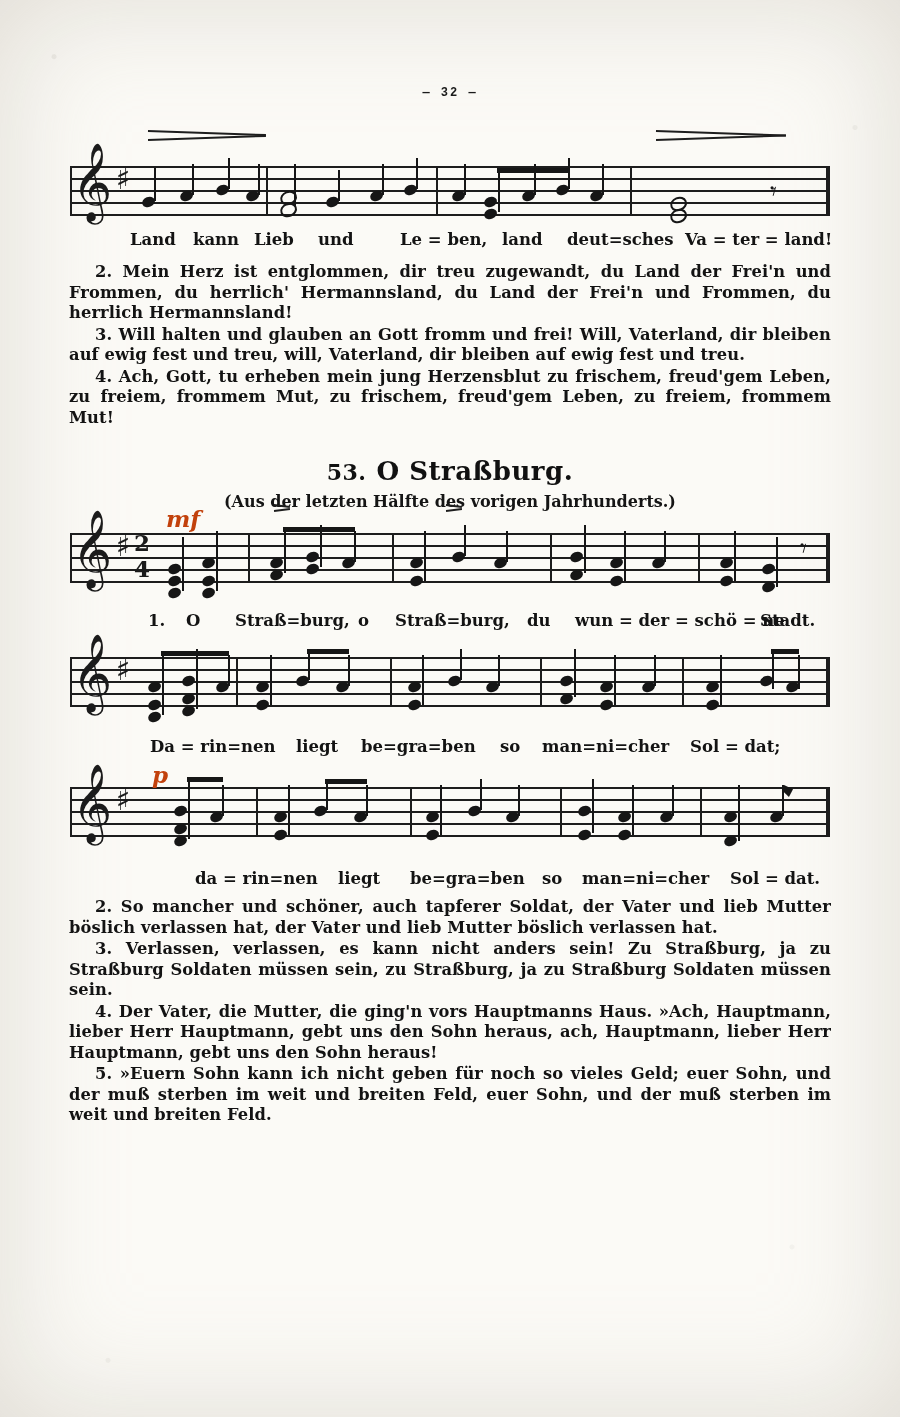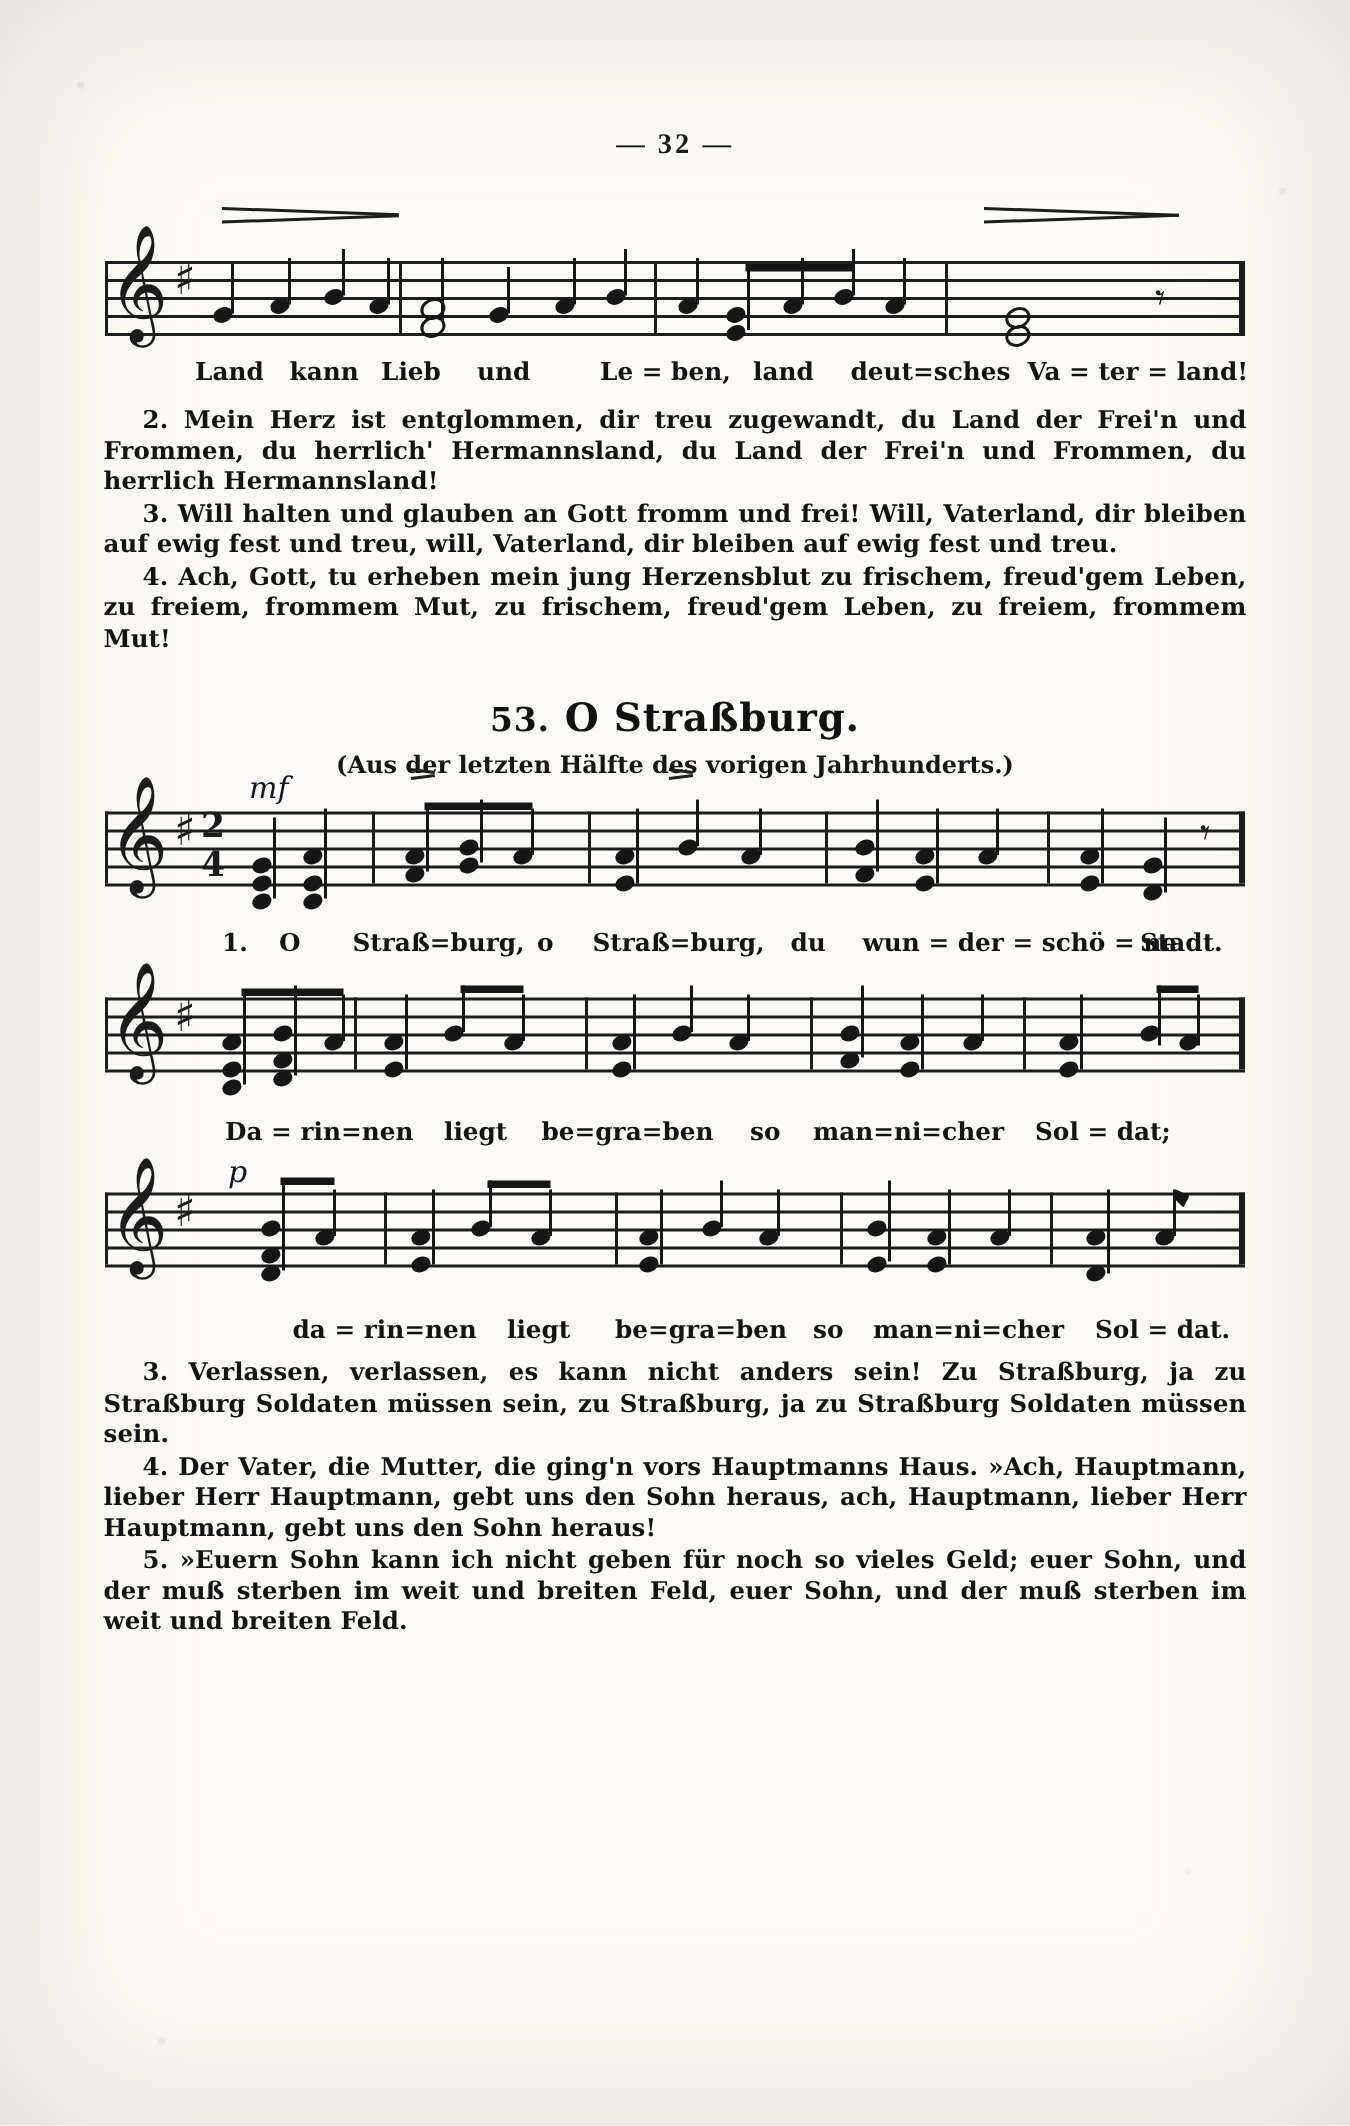--- a/index.html
+++ b/index.html
@@ -32,23 +32,23 @@
     pointer-events: none;
   }
   .content {
     position: absolute;
     left: 0; top: 0;
     width: 900px;
   }
   
   .page-number {
     text-align: center;
-    font-family: Liberation Serif, serif;
-    font-weight: bold;
-    font-size: 19px;
+    font-family: Liberation Mono, monospace;
+    font-weight: bold;
+    font-size: 12px;
     letter-spacing: 2px;
     color: #1a1a1a;
     margin-top: 86px;
   }
   
   .system {
     position: relative;
     margin: 0 auto;
     width: 760px;
   }
@@ -159,23 +159,23 @@
     width: 16px;
     height: 1.5px;
     background: #1d1d1d;
   }
   .accent::before { top: 1px; transform: rotate(7deg); transform-origin: left center; }
   .accent::after  { top: 7px; transform: rotate(-7deg); transform-origin: left center; }
   .dyn {
     position: absolute;
     font-family: "DejaVu Serif", serif;
     font-style: italic;
-    font-weight: normal;
-    font-size: 20px;
-    color: #0f172a;
+    font-weight: bold;
+    font-size: 23px;
+    color: #c2410c;
   }
   .rest {
     position: absolute;
     font-size: 26px;
     color: #161616;
     line-height: 1;
   }
   
   .lyrics {
     position: relative;
@@ -563,18 +563,19 @@
       <span style="left:125px;">da = rin=nen</span>
       <span style="left:268px;">liegt</span>
       <span style="left:340px;">be=gra=ben</span>
       <span style="left:472px;">so</span>
       <span style="left:512px;">man=ni=cher</span>
       <span style="left:660px;">Sol = dat.</span>
     </div>
   </div>
 
   <div class="verses" style="margin-top:10px;">
+    <p class="verse">2. So mancher und schöner, auch tapferer Soldat, der Vater und lieb Mutter böslich verlassen hat, der Vater und lieb Mutter böslich verlassen hat.</p>
     <p class="verse">3. Verlassen, verlassen, es kann nicht anders sein! Zu Straßburg, ja zu Straßburg Soldaten müssen sein, zu Straßburg, ja zu Straßburg Soldaten müssen sein.</p>
     <p class="verse">4. Der Vater, die Mutter, die ging'n vors Hauptmanns Haus. »Ach, Hauptmann, lieber Herr Hauptmann, gebt uns den Sohn heraus, ach, Hauptmann, lieber Herr Hauptmann, gebt uns den Sohn heraus!</p>
     <p class="verse">5. »Euern Sohn kann ich nicht geben für noch so vieles Geld; euer Sohn, und der muß sterben im weit und breiten Feld, euer Sohn, und der muß sterben im weit und breiten Feld.</p>
   </div>
 
 </div>
 
 </body></html>

